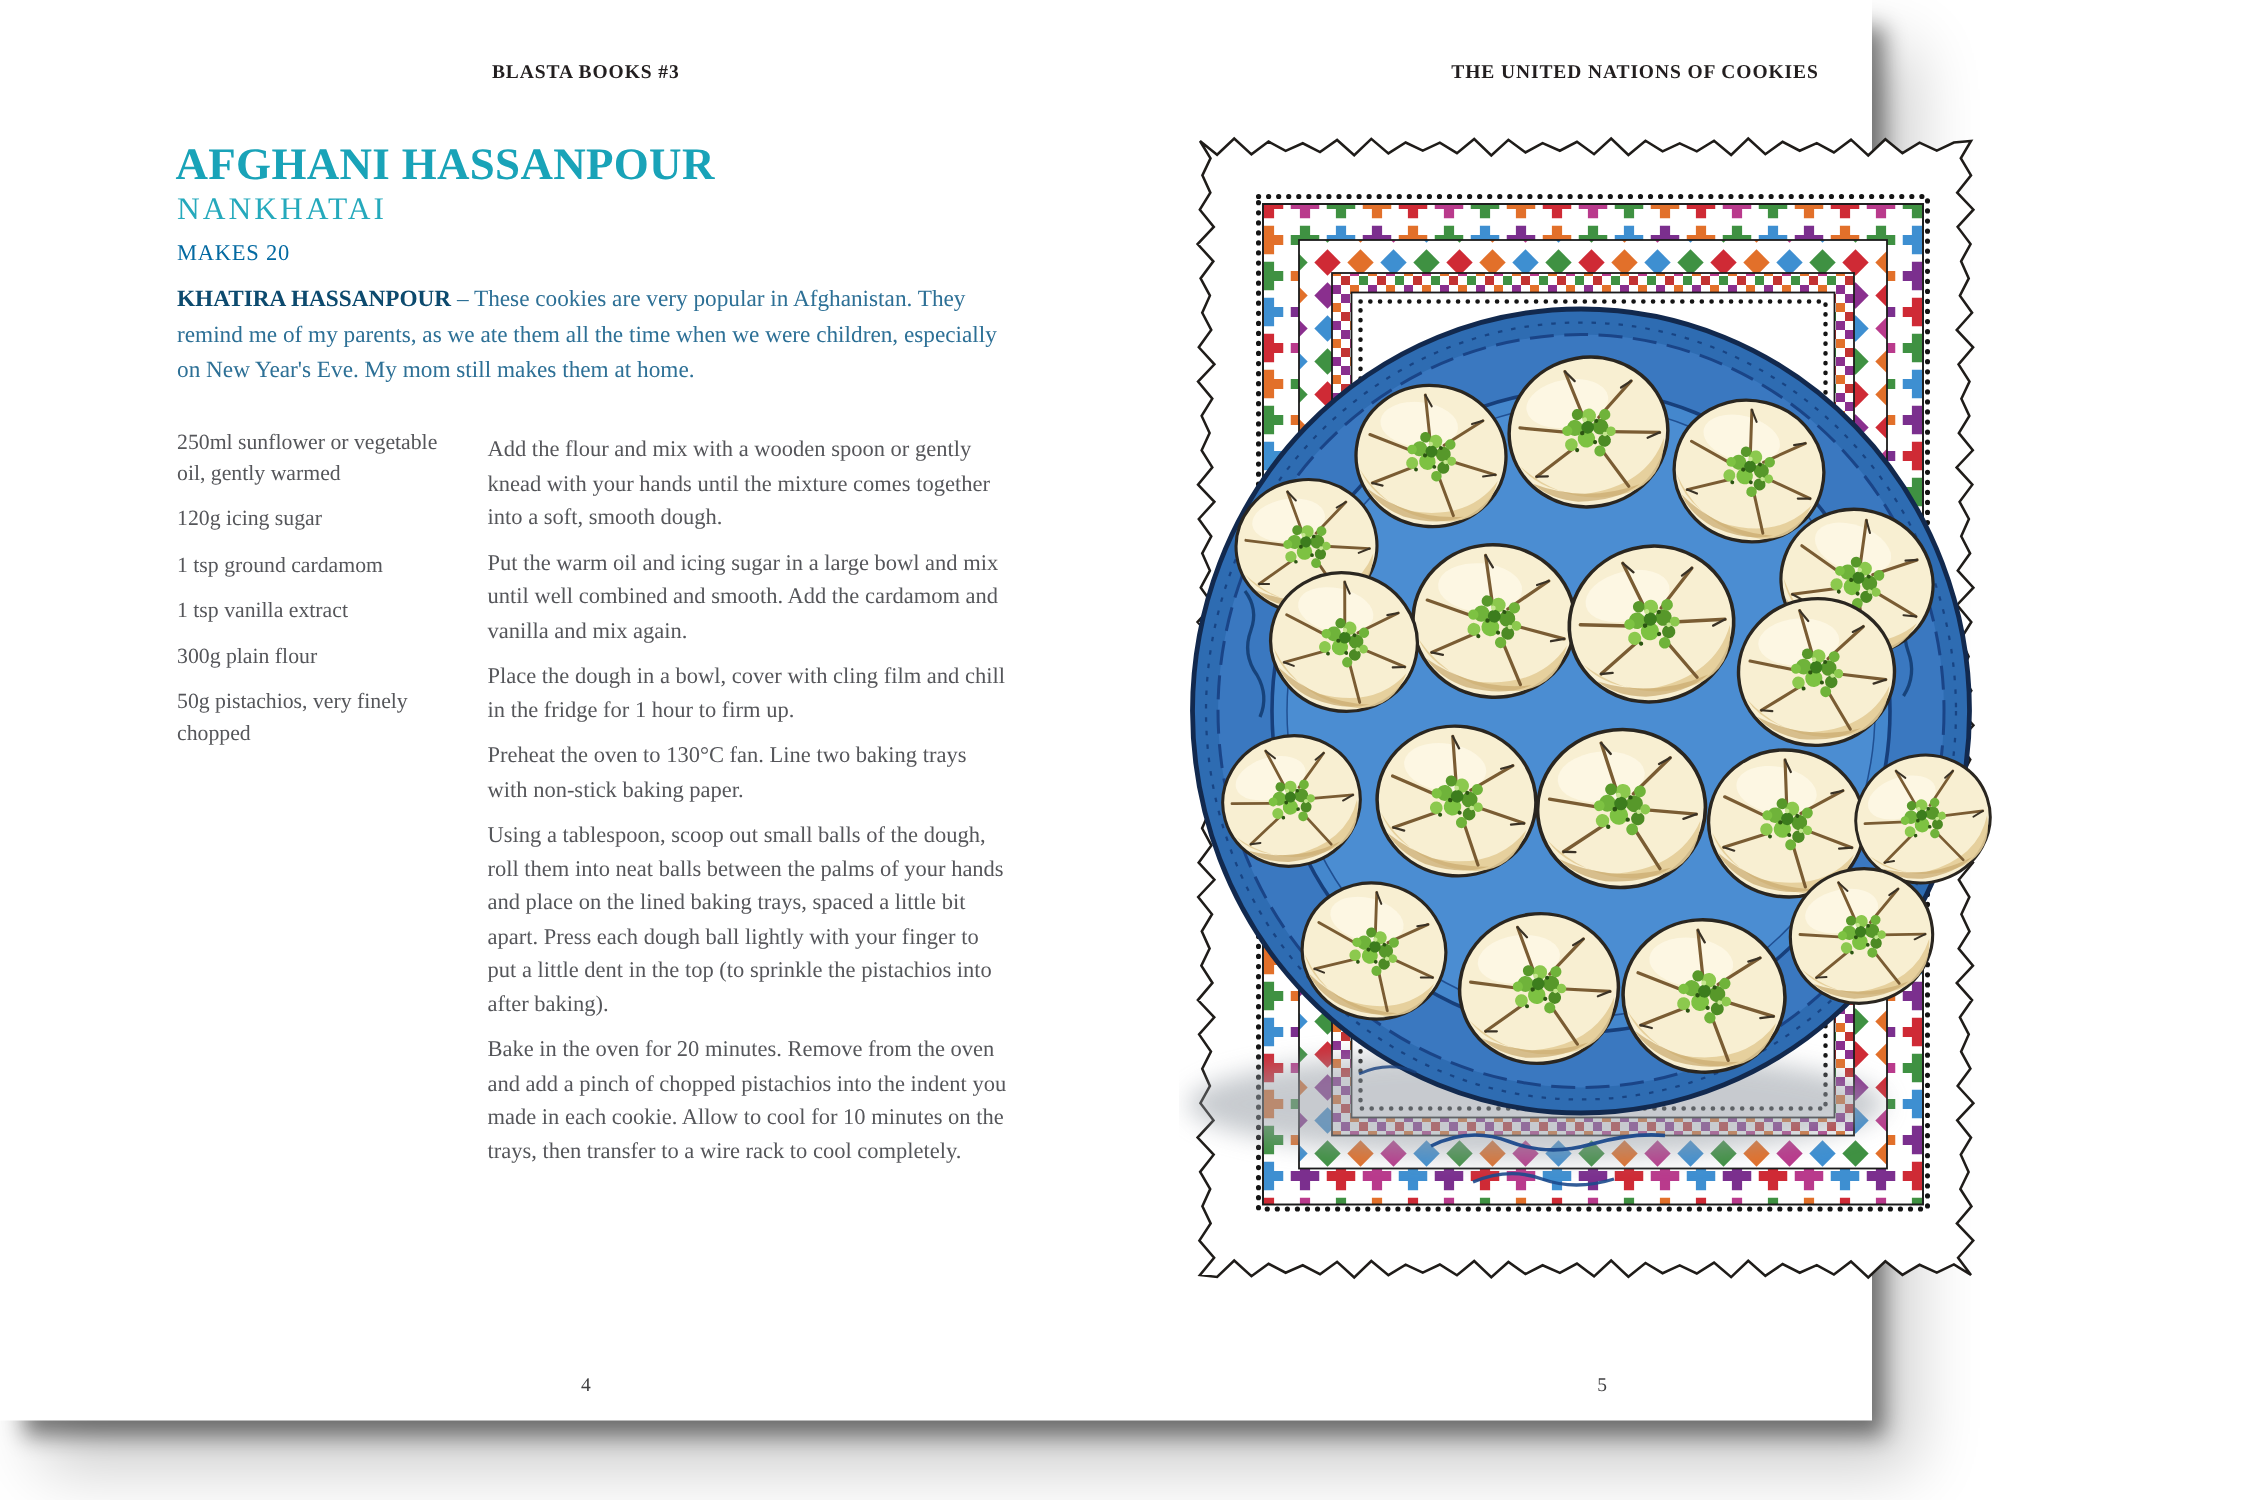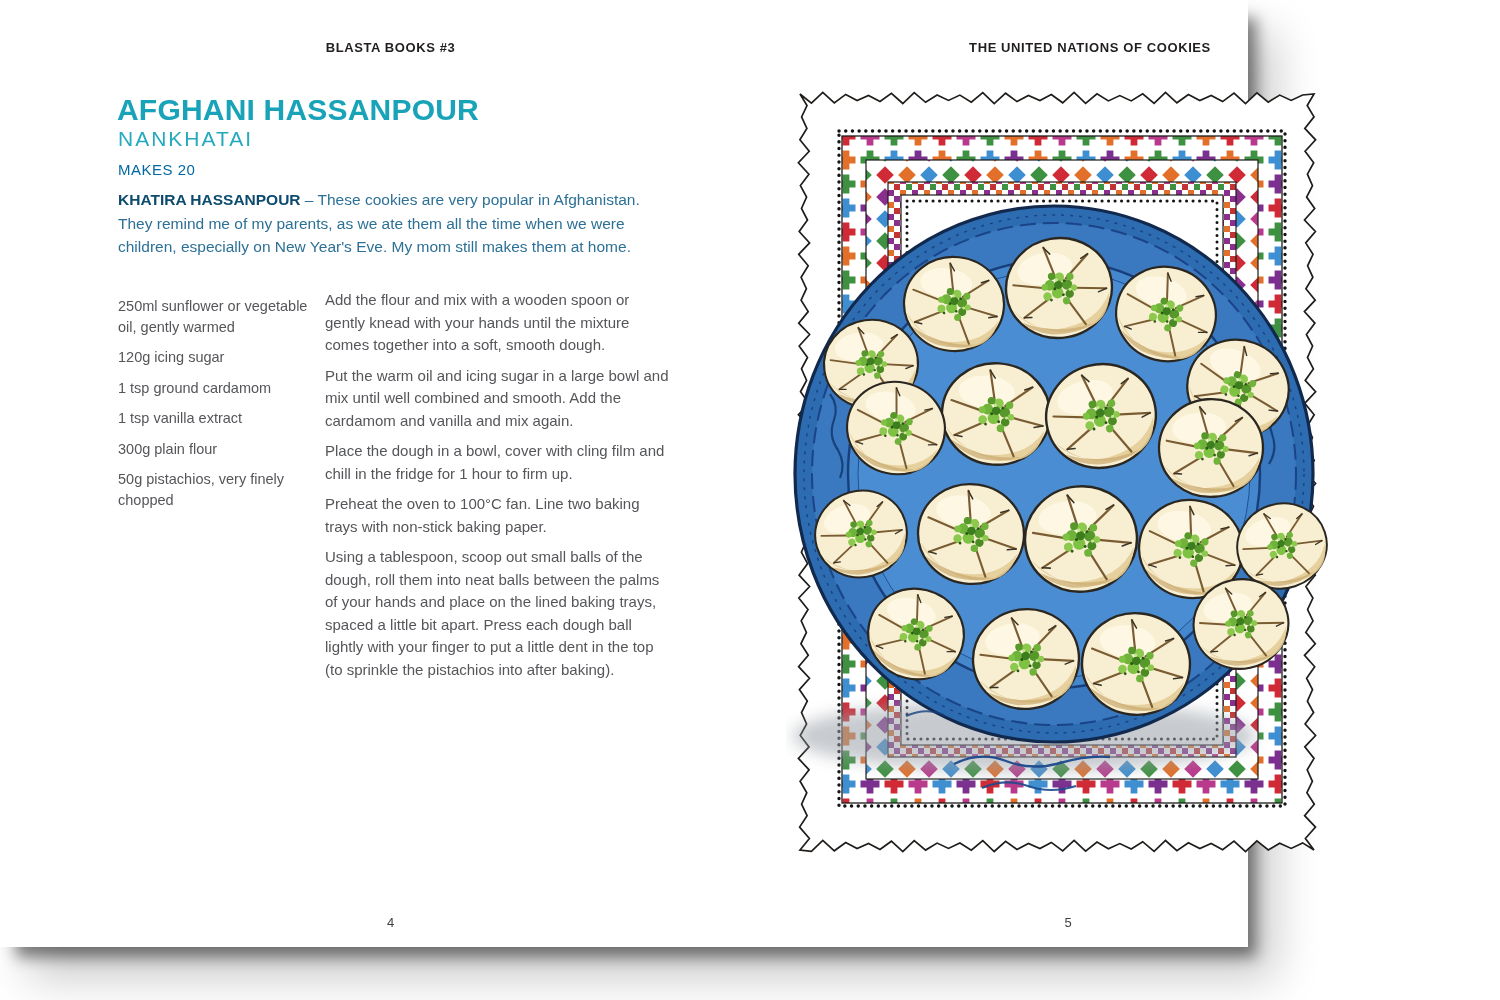--- a/index.html
+++ b/index.html
@@ -1,29 +1,29 @@
 <!DOCTYPE html>
 <html><head>
 <meta charset="utf-8">
 <style>
   html,body{margin:0;padding:0;background:#fff;}
   .stage{position:relative;width:1500px;height:1000px;background:#ffffff;overflow:hidden;
          font-family:"Liberation Sans",sans-serif;}
   .spread{position:absolute;left:0;top:0;width:1248px;height:947px;background:#ffffff;
-          box-shadow:12px 14px 14px -4px rgba(0,0,0,0.48), 28px 32px 42px rgba(0,0,0,0.20);}
+          box-shadow:12px 14px 14px -4px rgba(0,0,0,0.48), 28px 32px 42px rgba(0,0,0,0.20);font-family:Liberation Serif, serif;}
   .abs{position:absolute;}
   .running-head{font-size:13px;font-weight:bold;letter-spacing:0.6px;color:#221e1f;text-align:center;}
   #head-left{left:118px;top:40px;width:545px;}
   #head-right{left:812px;top:40px;width:556px;}
   .title{left:117px;top:94px;font-size:30px;font-weight:bold;color:#19a3b8;letter-spacing:0.2px;line-height:32px;}
   .subtitle{left:118px;top:124px;font-size:21px;font-weight:normal;color:#25a9bc;letter-spacing:2px;line-height:30px;}
   .makes{left:118px;top:161px;font-size:15px;color:#0369a1;letter-spacing:0.5px;}
   .intro{left:118px;top:188px;width:548px;font-size:15.5px;line-height:23.5px;color:#2d7096;margin:0;}
   .intro b{color:#0c4a6e;}
-  .ingredients{left:118px;top:296px;width:192px;font-size:14.5px;line-height:20.5px;color:#55565a;}
+  .ingredients{left:118px;top:285px;width:192px;font-size:14.5px;line-height:20.5px;color:#55565a;}
   .ingredients p{margin:0 0 10px;}
   .method{left:325px;top:289px;width:346px;font-size:15px;line-height:22.5px;color:#55565a;}
   .method p{margin:0 0 8px;}
   .pagenum{font-size:13px;color:#3f3f41;text-align:center;}
   #pnum-left{left:118px;top:915px;width:545px;}
   #pnum-right{left:790px;top:915px;width:556px;}
   #illo{left:786px;top:76px;width:566px;height:798px;}
 </style>
 </head>
 <body>
@@ -46,22 +46,23 @@
       <p>1 tsp ground cardamom</p>
       <p>1 tsp vanilla extract</p>
       <p>300g plain flour</p>
       <p>50g pistachios, very finely chopped</p>
     </div>
 
     <div class="abs method">
       <p>Add the flour and mix with a wooden spoon or gently knead with your hands until the mixture comes together into a soft, smooth dough.</p>
       <p>Put the warm oil and icing sugar in a large bowl and mix until well combined and smooth. Add the cardamom and vanilla and mix again.</p>
       <p>Place the dough in a bowl, cover with cling film and chill in the fridge for 1 hour to firm up.</p>
-      <p>Preheat the oven to 100°C fan. Line two baking trays with non-stick baking paper.</p>
+      <p>Preheat the oven to 130°C fan. Line two baking trays with non-stick baking paper.</p>
       <p>Using a tablespoon, scoop out small balls of the dough, roll them into neat balls between the palms of your hands and place on the lined baking trays, spaced a little bit apart. Press each dough ball lightly with your finger to put a little dent in the top (to sprinkle the pistachios into after baking).</p>
+      <p>Bake in the oven for 20 minutes. Remove from the oven and add a pinch of chopped pistachios into the indent you made in each cookie. Allow to cool for 10 minutes on the trays, then transfer to a wire rack to cool completely.</p>
     </div>
 
     <div class="abs pagenum" id="pnum-left">4</div>
     <div class="abs pagenum" id="pnum-right">5</div>
 
     <svg class="abs" id="illo" viewBox="0 0 566 798">
       <defs>
         <filter id="blur8" x="-40%" y="-40%" width="180%" height="180%">
             <feGaussianBlur stdDeviation="8"></feGaussianBlur>
           </filter>

